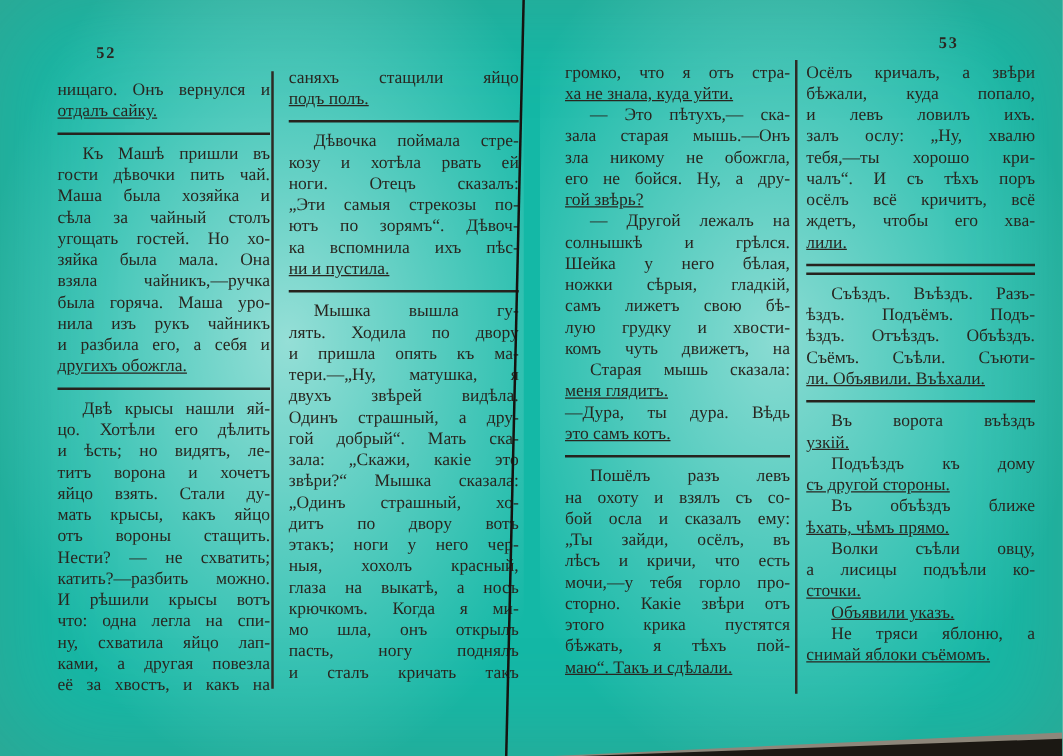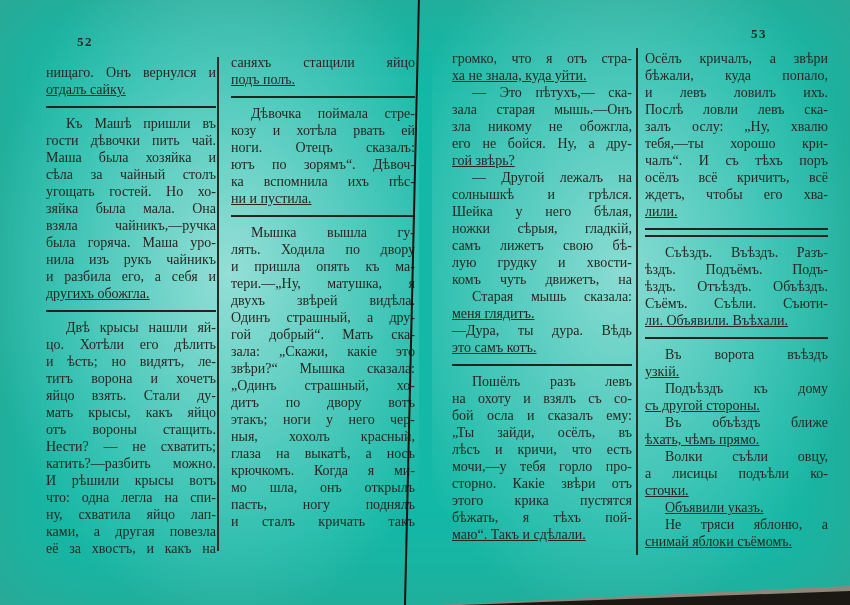--- a/index.html
+++ b/index.html
@@ -85,20 +85,21 @@
         <div class="line">ками, а другая повезла</div>
         <div class="line">её за хвостъ, и какъ на</div>
       </div>
     <div class="col" id="col-1">
         <div class="line">саняхъ стащили яйцо</div>
         <div class="line last">подъ полъ.</div>
         <div class="rule"></div>
         <div class="line ind">Дѣвочка поймала стре-</div>
         <div class="line">козу и хотѣла рвать ей</div>
         <div class="line">ноги. Отецъ сказалъ:</div>
+        <div class="line">„Эти самыя стрекозы по-</div>
         <div class="line">ютъ по зорямъ“. Дѣвоч-</div>
         <div class="line">ка вспомнила ихъ пѣс-</div>
         <div class="line last">ни и пустила.</div>
         <div class="rule"></div>
         <div class="line ind">Мышка вышла гу-</div>
         <div class="line">лять. Ходила по двору</div>
         <div class="line">и пришла опять къ ма-</div>
         <div class="line">тери.—„Ну, матушка, я</div>
         <div class="line">двухъ звѣрей видѣла.</div>
         <div class="line">Одинъ страшный, а дру-</div>
@@ -148,21 +149,20 @@
         <div class="line">мочи,—у тебя горло про-</div>
         <div class="line">сторно. Какіе звѣри отъ</div>
         <div class="line">этого крика пустятся</div>
         <div class="line">бѣжать, я тѣхъ пой-</div>
         <div class="line last">маю“. Такъ и сдѣлали.</div>
       </div>
     <div class="col" id="col-3">
         <div class="line">Осёлъ кричалъ, а звѣри</div>
         <div class="line">бѣжали, куда попало,</div>
         <div class="line">и левъ ловилъ ихъ.</div>
-        <div class="line">Послѣ ловли левъ ска-</div>
         <div class="line">залъ ослу: „Ну, хвалю</div>
         <div class="line">тебя,—ты хорошо кри-</div>
         <div class="line">чалъ“. И съ тѣхъ поръ</div>
         <div class="line">осёлъ всё кричитъ, всё</div>
         <div class="line">ждетъ, чтобы его хва-</div>
         <div class="line last">лили.</div>
         <div class="rule first-of-double"></div>
         <div class="rule second"></div>
         <div class="line ind">Съѣздъ. Въѣздъ. Разъ-</div>
         <div class="line">ѣздъ. Подъёмъ. Подъ-</div>

